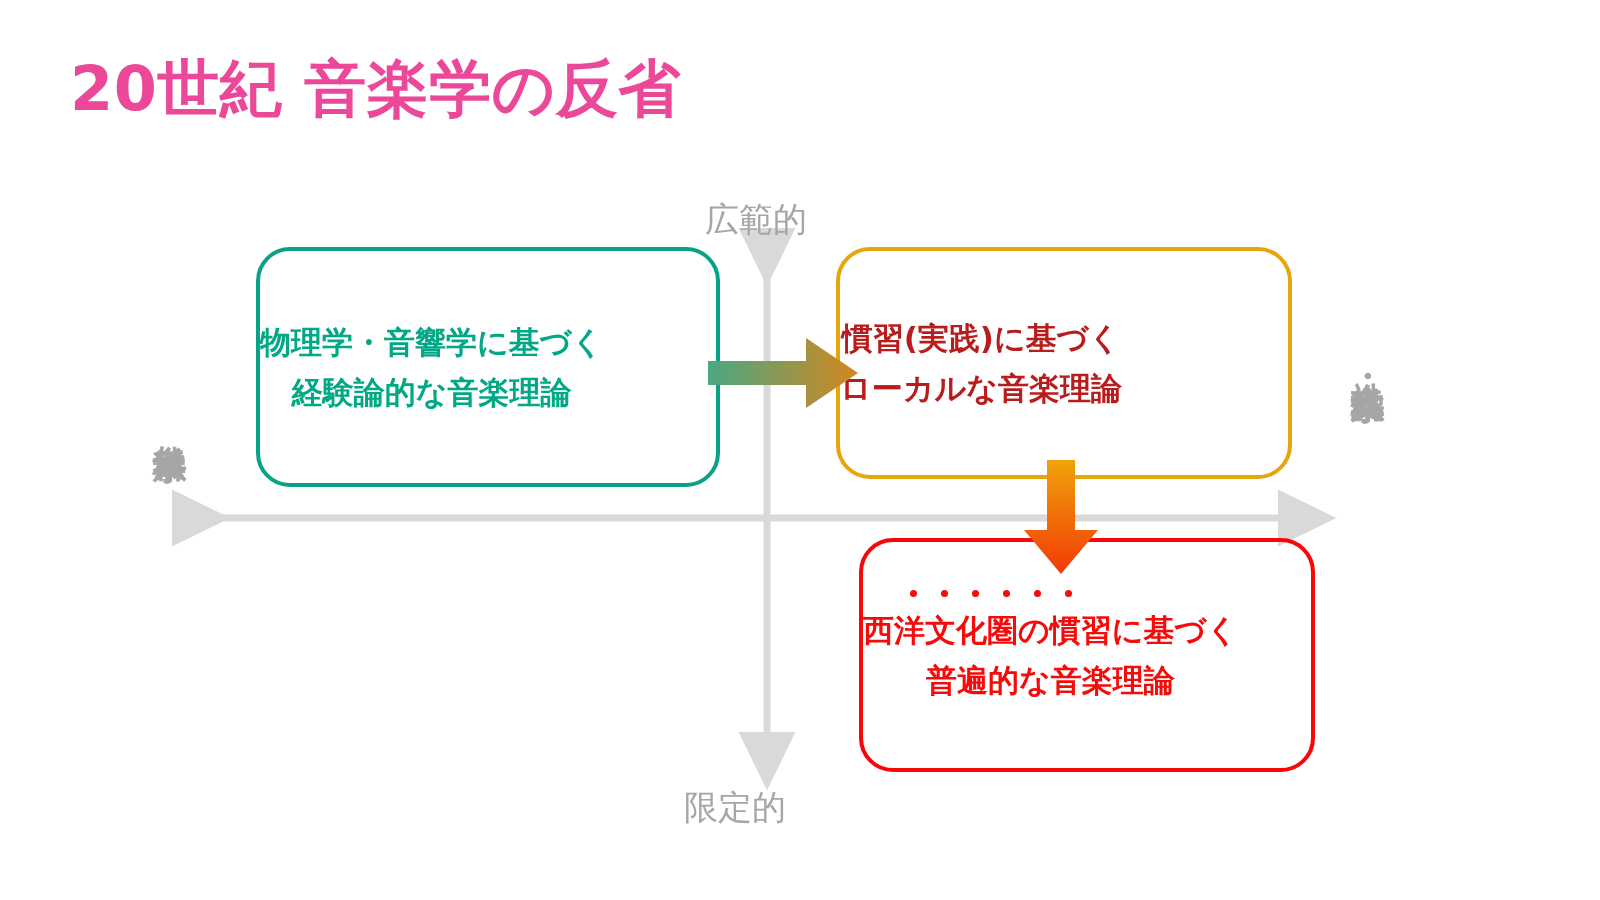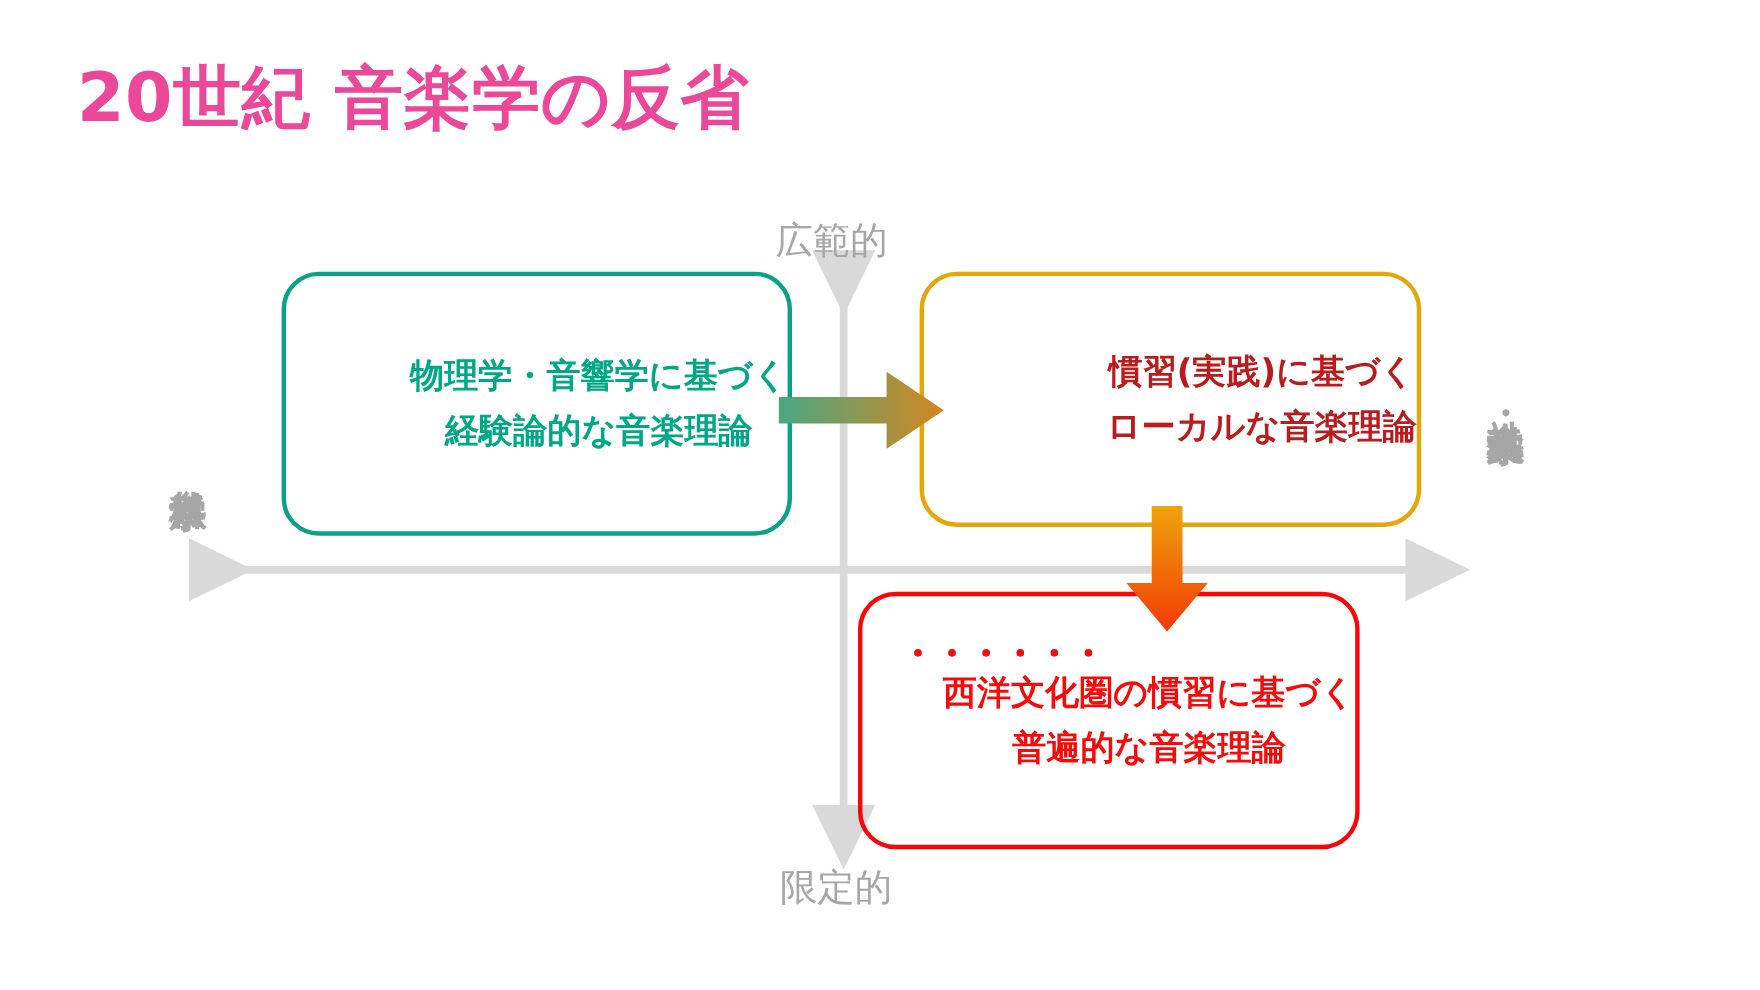--- a/index.html
+++ b/index.html
@@ -49,21 +49,21 @@
     font-weight: normal;
     font-size: 34px;
     line-height: 1.0;
     white-space: nowrap;
   }
   #label-top {
     left: 705px;
     top: 202px;
   }
   #label-bottom {
-    left: 709px;
+    left: 684px;
     top: 790px;
   }
   .axis-label-vert {
     position: absolute;
     color: #a6a6a6;
     font-weight: bold;
     font-size: 34px;
     writing-mode: vertical-rl;
     text-orientation: upright;
     line-height: 1.06;
@@ -79,21 +79,21 @@
   }
 
   
   .qbox {
     position: absolute;
     box-sizing: border-box;
     border-radius: 34px;
     background: transparent;
     display: flex;
     align-items: center;
-    justify-content: flex-end;
+    justify-content: flex-start;
     text-align: center;
   }
   .qbox .qtext {
     font-size: 31px;
     font-weight: bold;
     line-height: 1.62;
     white-space: nowrap;
   }
 
   #box-green {
@@ -108,21 +108,21 @@
   #box-orange {
     left: 836px;
     top: 247px;
     width: 456px;
     height: 232px;
     border: 4px solid #e5a60b;
   }
   #box-orange .qtext { color: #b91c1c; }
 
   #box-red {
-    left: 780px;
+    left: 859px;
     top: 538px;
     width: 456px;
     height: 234px;
     border: 4px solid #fb0606;
   }
   #box-red .qtext { color: #f60a0a; }
 
   
   .dot-row {
     position: absolute;

